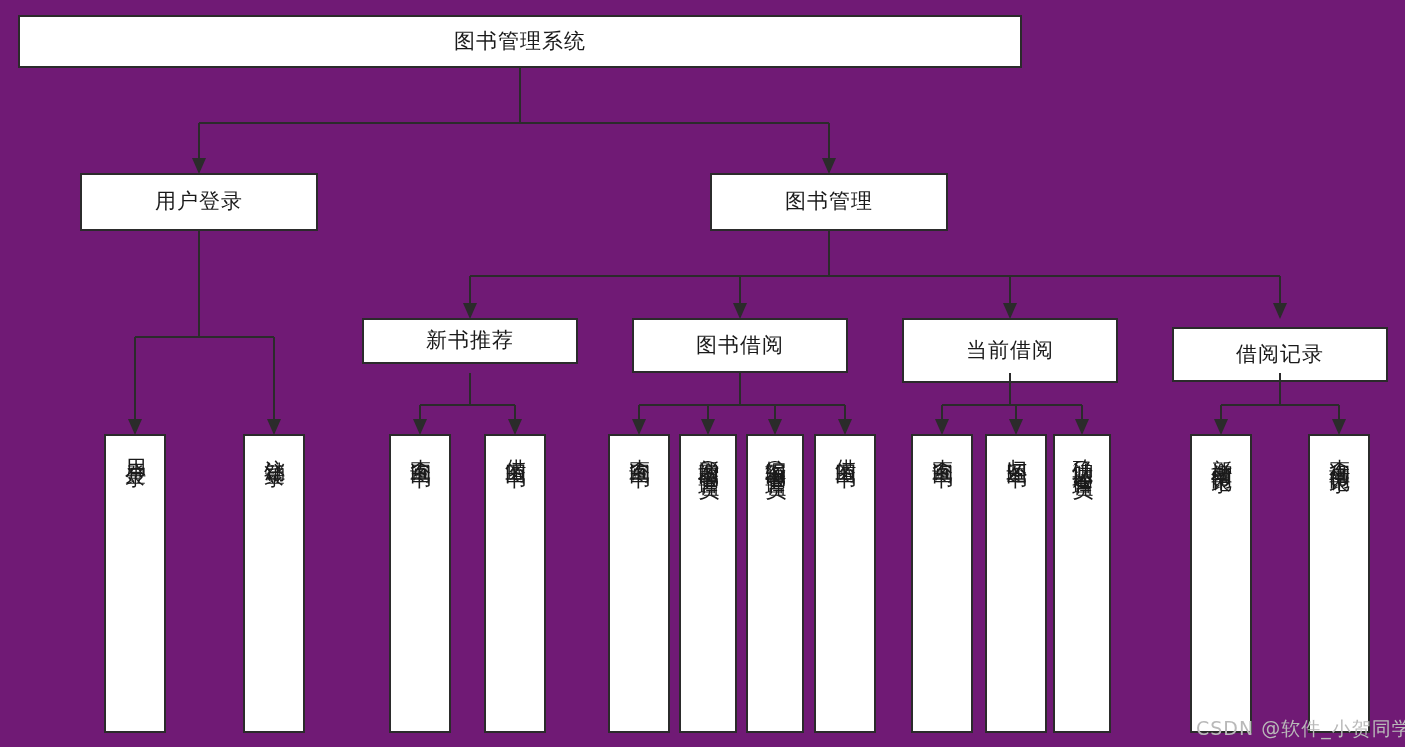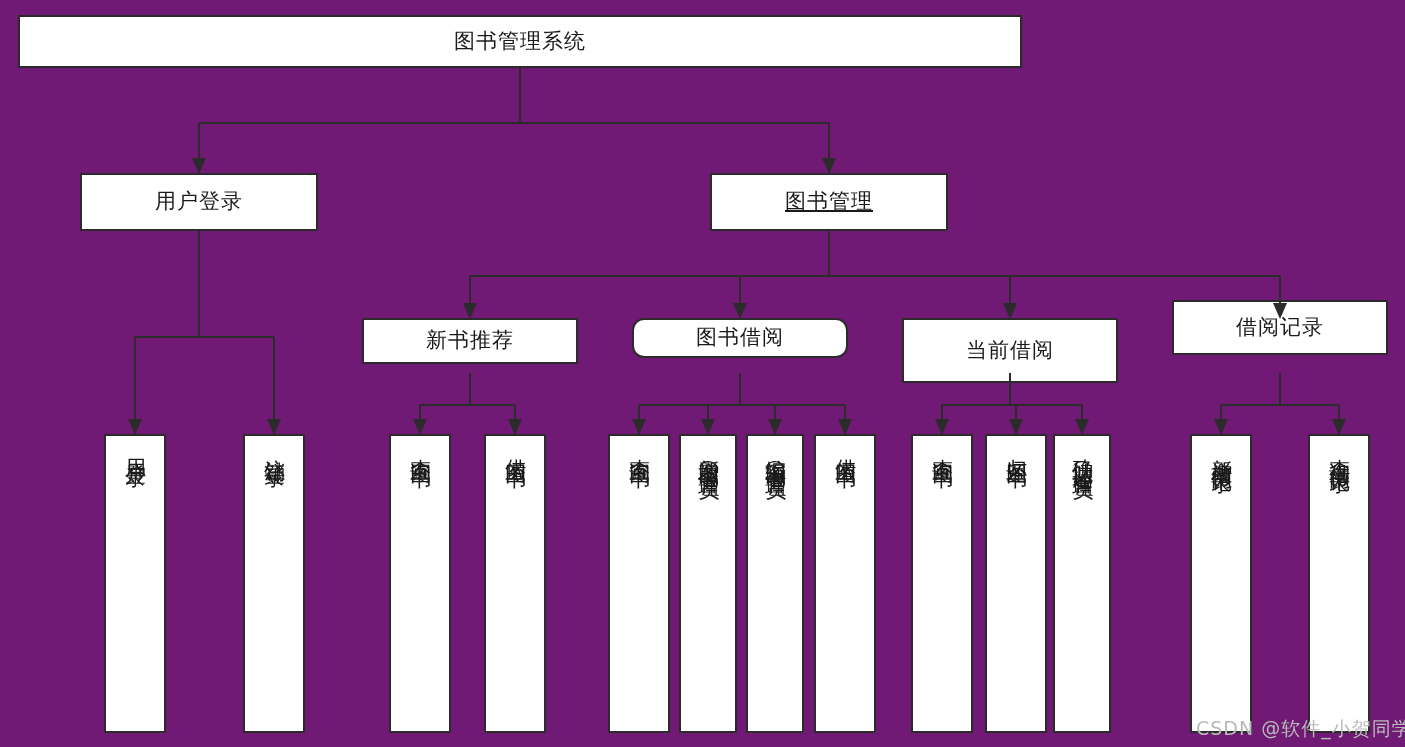--- a/index.html
+++ b/index.html
@@ -78,33 +78,33 @@
 <body>
 
 <div id="canvas">
   <div id="nodes-layer">
       <div class="node horiz" style="left: 18px; top: 15px; width: 1004px; height: 53px;">
         <span class="label">图书管理系统</span>
       </div>
       <div class="node horiz" style="left: 80px; top: 173px; width: 238px; height: 58px;">
         <span class="label">用户登录</span>
       </div>
-      <div class="node horiz" style="left: 710px; top: 173px; width: 238px; height: 58px; text-decoration: underline;">
+      <div class="node horiz" style="left: 710px; top: 173px; width: 238px; height: 58px;">
         <span class="label">图书管理</span>
       </div>
       <div class="node horiz" style="left: 362px; top: 318px; width: 216px; height: 46px;">
         <span class="label">新书推荐</span>
       </div>
-      <div class="node horiz" style="left: 632px; top: 318px; width: 216px; height: 40px; border-radius: 12px;">
+      <div class="node horiz" style="left: 632px; top: 318px; width: 216px; height: 55px;">
         <span class="label">图书借阅</span>
       </div>
       <div class="node horiz" style="left: 902px; top: 318px; width: 216px; height: 65px; text-align: center;">
         <span class="label">当前借阅</span>
       </div>
-      <div class="node horiz" style="left: 1172px; top: 300px; width: 216px; height: 55px; justify-content: center;">
+      <div class="node horiz" style="left: 1172px; top: 327px; width: 216px; height: 55px; justify-content: center;">
         <span class="label">借阅记录</span>
       </div>
       <div class="node vert" style="left: 104px; top: 434px; width: 62px; height: 299px;">
         <span class="label">用户登录</span>
       </div>
       <div class="node vert" style="left: 243px; top: 434px; width: 62px; height: 299px;">
         <span class="label">注销登录</span>
       </div>
       <div class="node vert" style="left: 389px; top: 434px; width: 62px; height: 299px;">
         <span class="label">查询图书</span>

